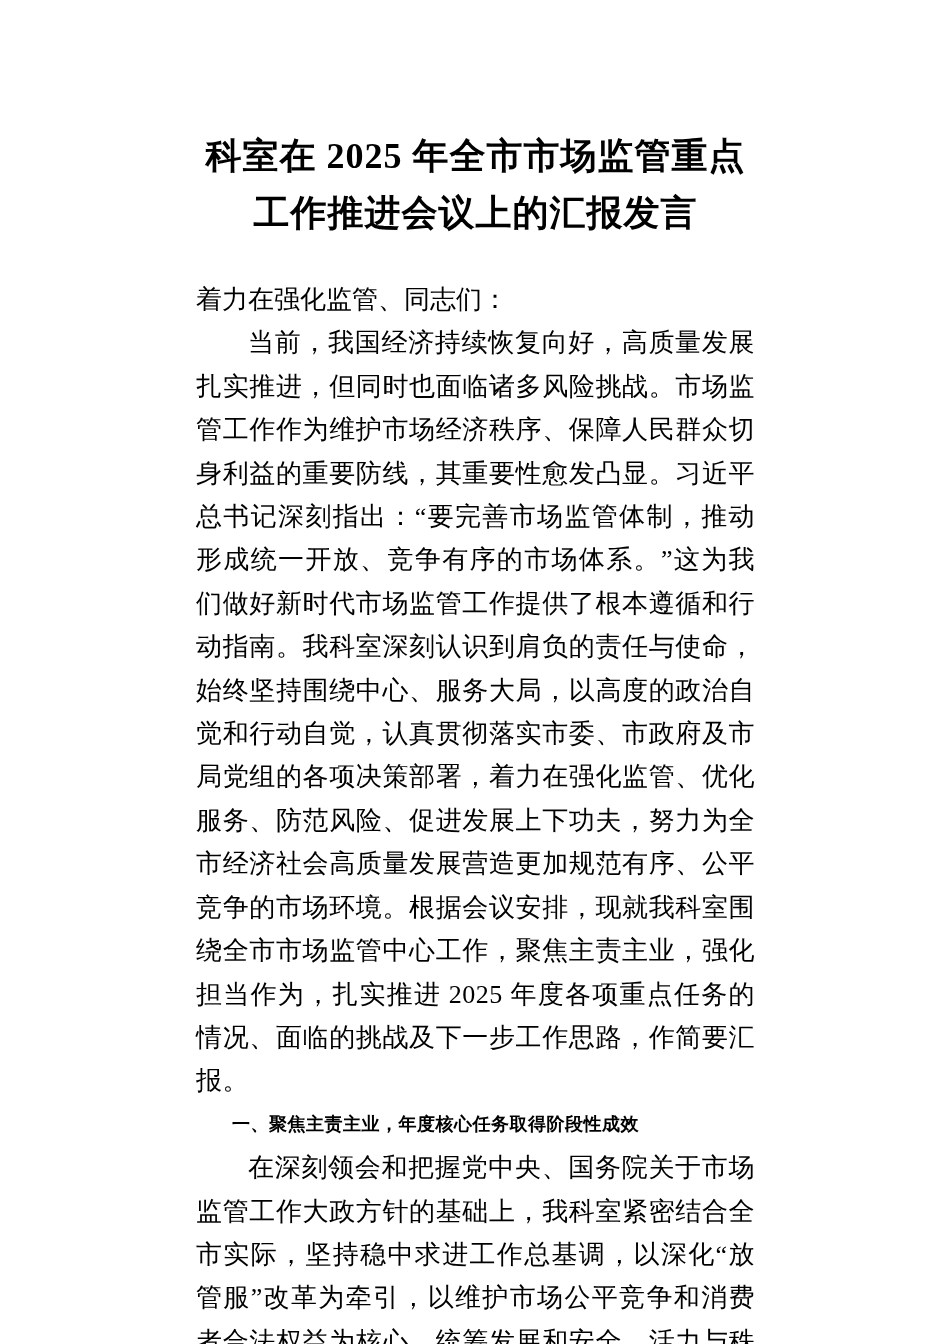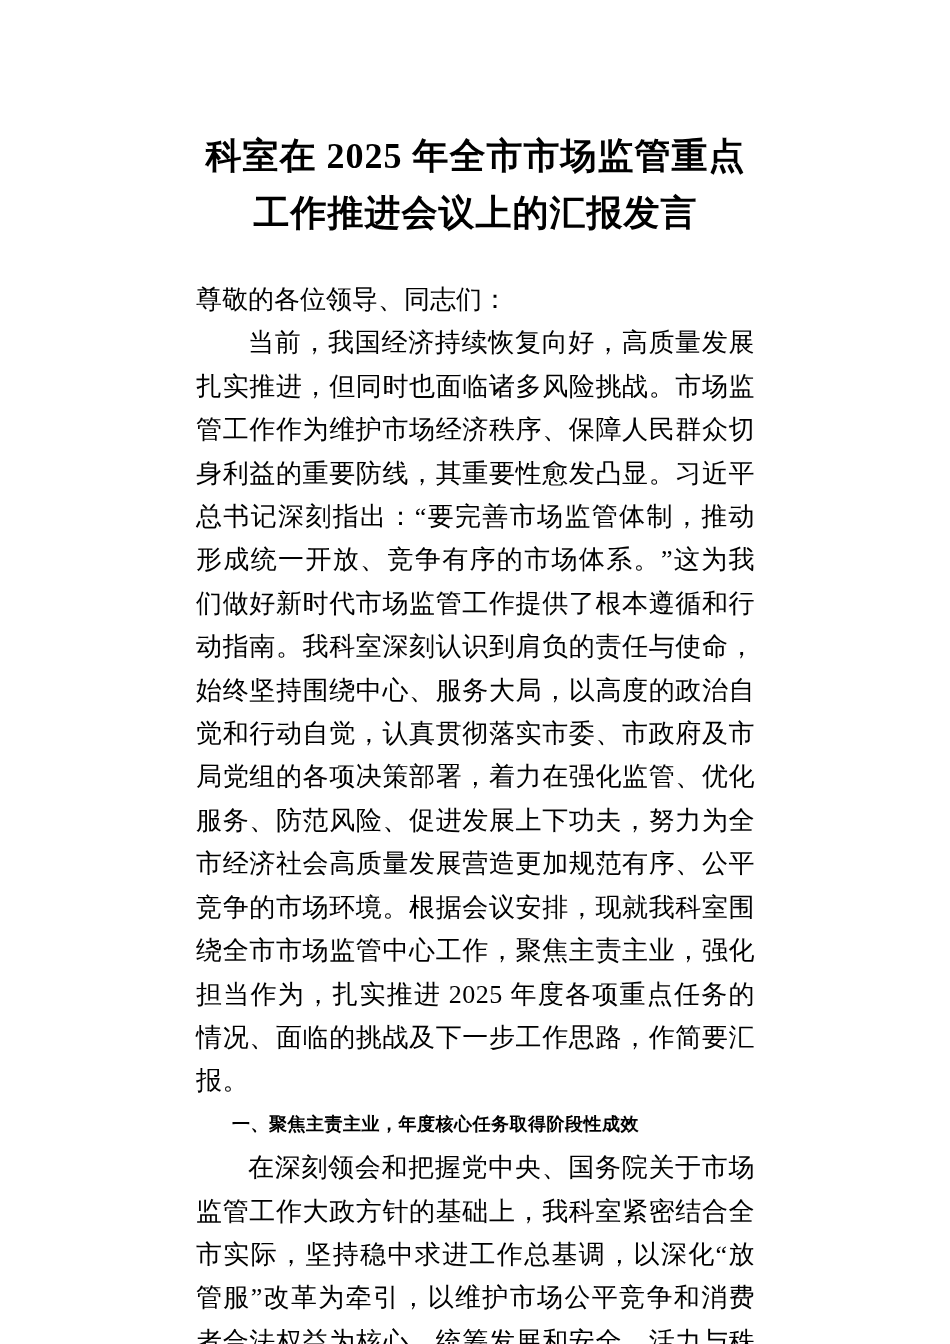--- a/index.html
+++ b/index.html
@@ -52,20 +52,20 @@
     text-indent: 2em;
     letter-spacing: 0.5px;
   }
 </style>
 </head>
 <body>
 
 <div class="page">
   <h1 class="title">科室在 2025 年全市市场监管重点工作推进会议上的汇报发言</h1>
 
-  <p class="salutation">尊敬的各位领导、同志们：</p>
+  <p class="salutation">着力在强化监管、同志们：</p>
 
   <p class="body-para">当前，我国经济持续恢复向好，高质量发展扎实推进，但同时也面临诸多风险挑战。市场监管工作作为维护市场经济秩序、保障人民群众切身利益的重要防线，其重要性愈发凸显。习近平总书记深刻指出：“要完善市场监管体制，推动形成统一开放、竞争有序的市场体系。”这为我们做好新时代市场监管工作提供了根本遵循和行动指南。我科室深刻认识到肩负的责任与使命，始终坚持围绕中心、服务大局，以高度的政治自觉和行动自觉，认真贯彻落实市委、市政府及市局党组的各项决策部署，着力在强化监管、优化服务、防范风险、促进发展上下功夫，努力为全市经济社会高质量发展营造更加规范有序、公平竞争的市场环境。根据会议安排，现就我科室围绕全市市场监管中心工作，聚焦主责主业，强化担当作为，扎实推进 2025 年度各项重点任务的情况、面临的挑战及下一步工作思路，作简要汇报。</p>
 
   <h2 class="section-heading">一、聚焦主责主业，年度核心任务取得阶段性成效</h2>
 
   <p class="body-para">在深刻领会和把握党中央、国务院关于市场监管工作大政方针的基础上，我科室紧密结合全市实际，坚持稳中求进工作总基调，以深化“放管服”改革为牵引，以维护市场公平竞争和消费者合法权益为核心，统筹发展和安全、活力与秩序，各</p>
 </div>
 
 </body></html>

